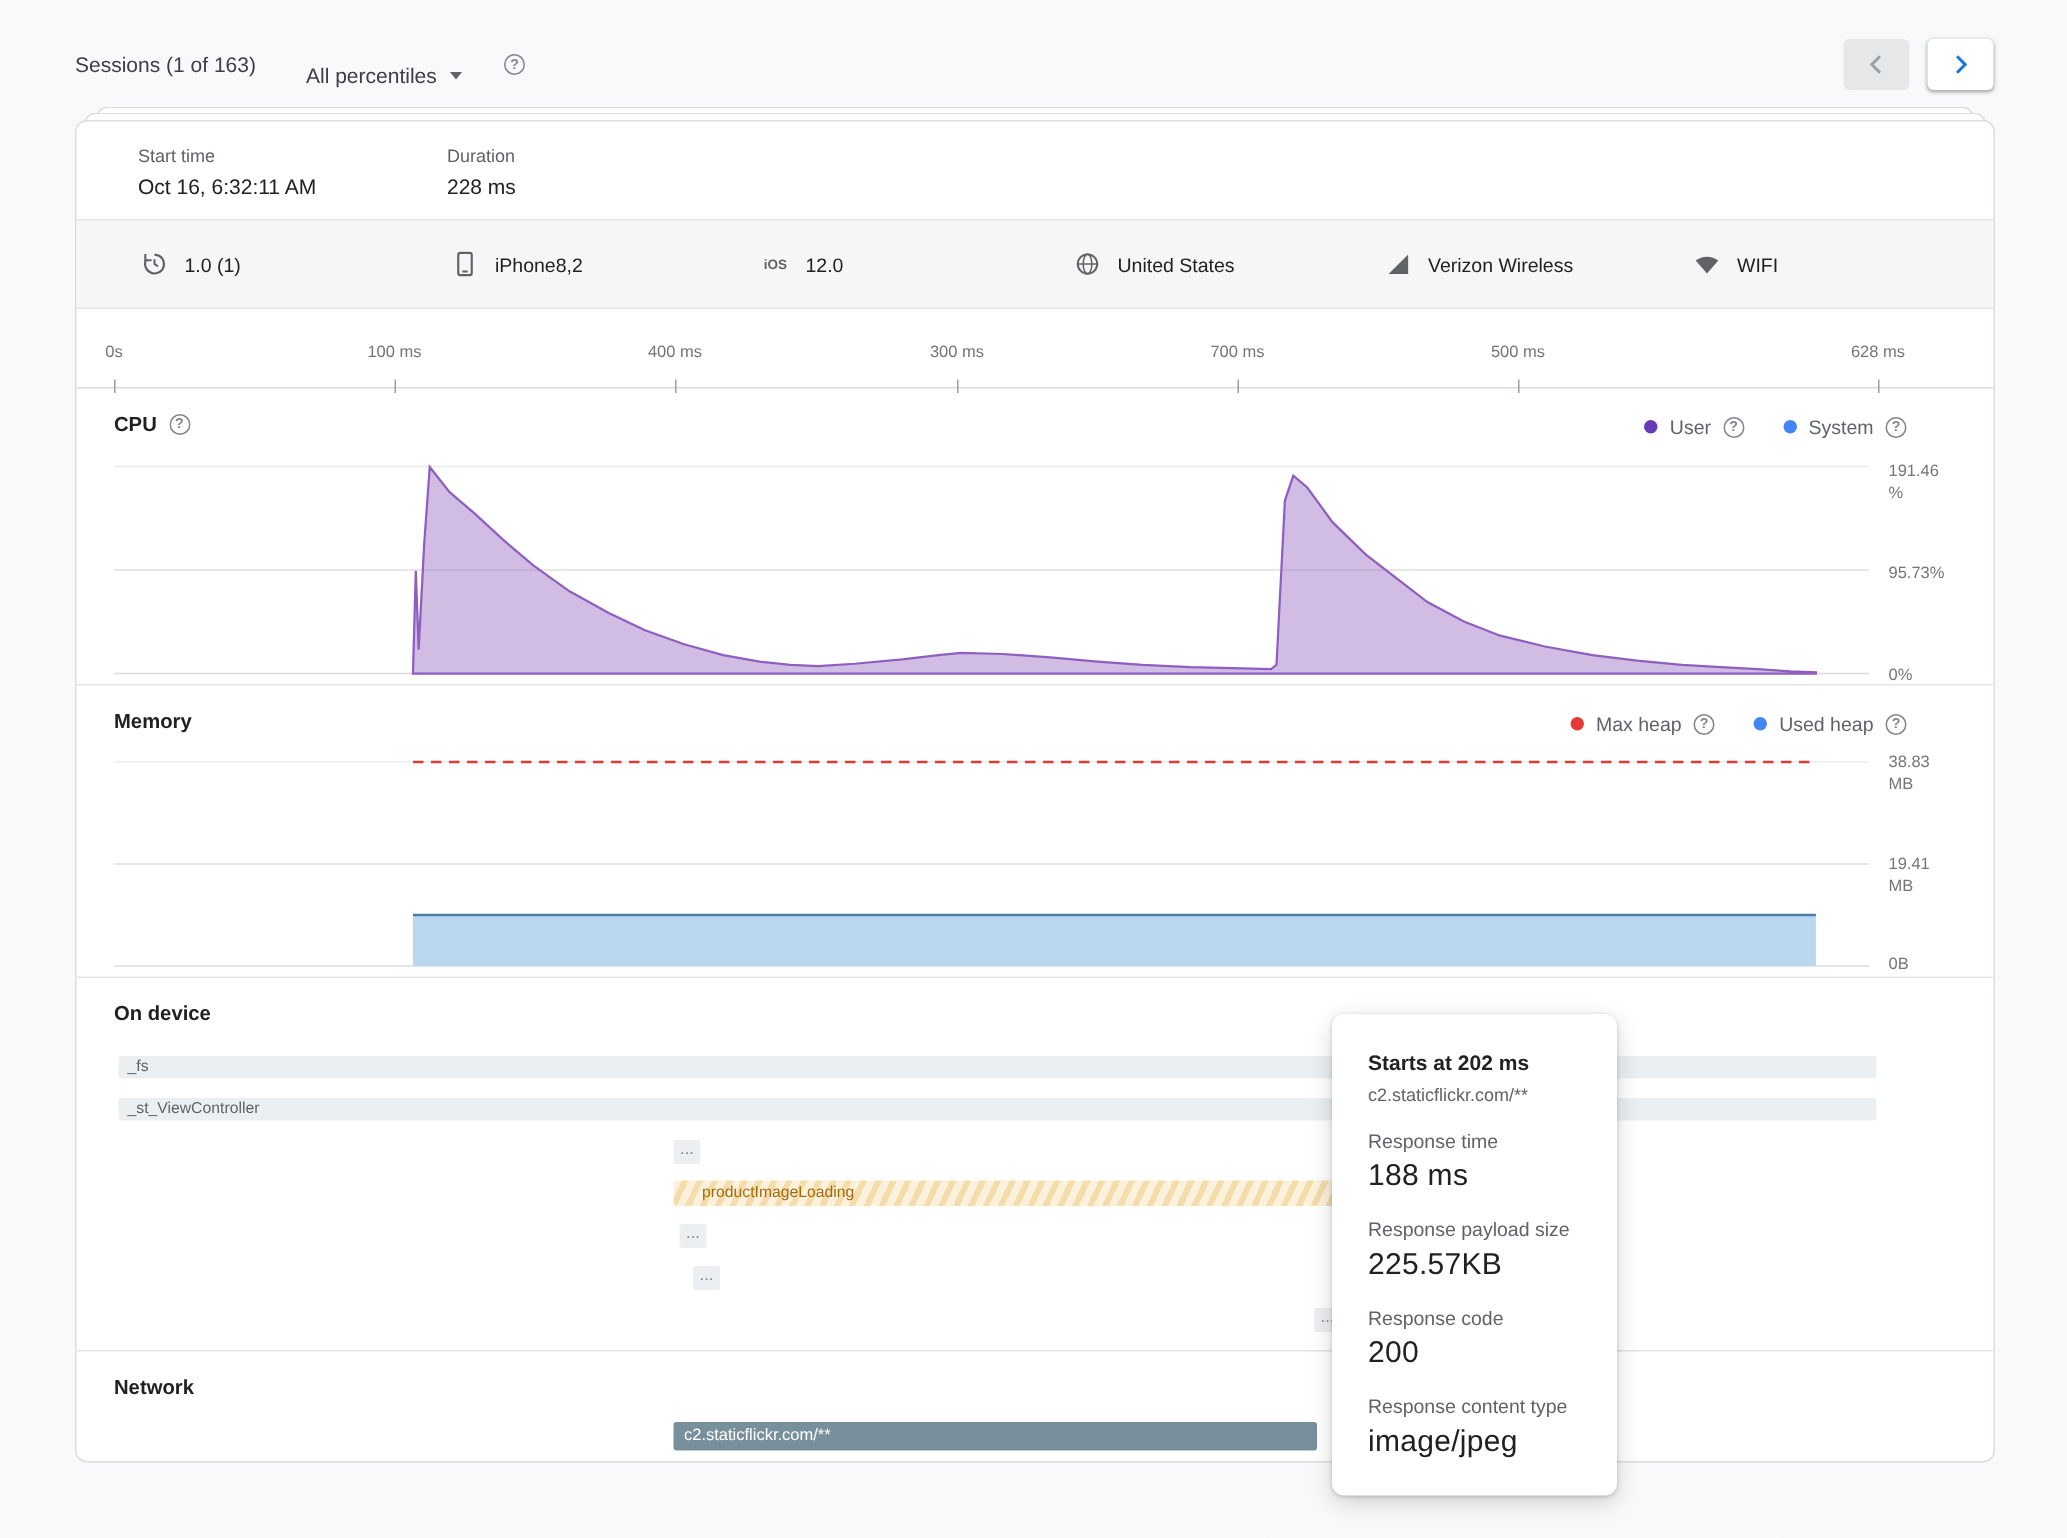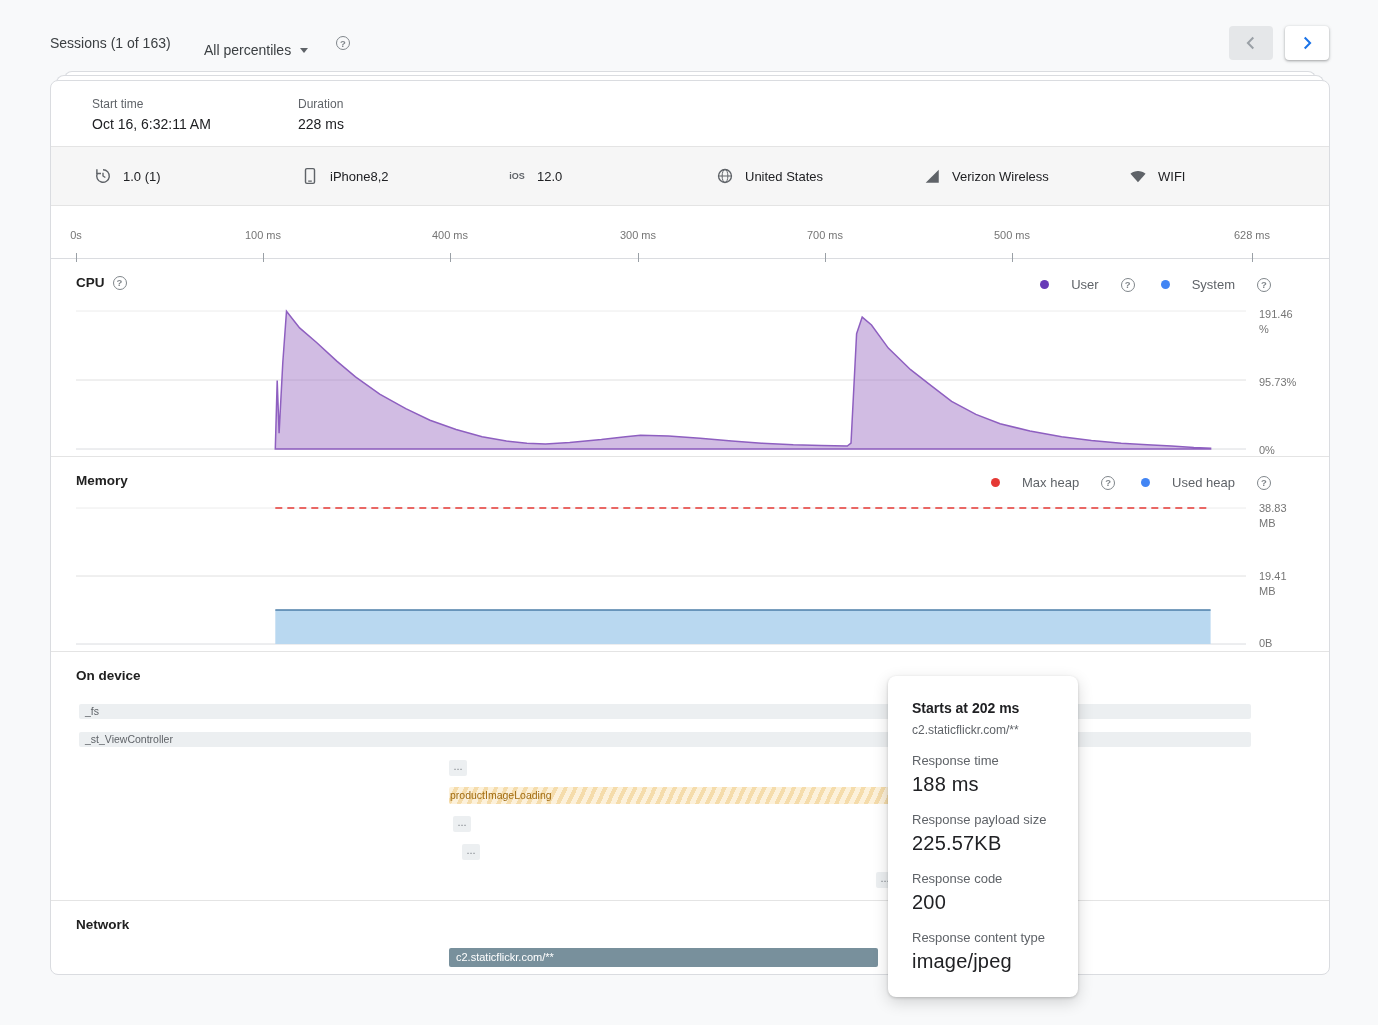--- a/index.html
+++ b/index.html
@@ -37,36 +37,36 @@
   .tick-label{position:absolute;top:23px;transform:translateX(-50%);font-size:11px;color:#757575;white-space:nowrap}
   .tick-mark{position:absolute;bottom:-4px;width:1px;height:9px;background:#9aa0a6;z-index:3}
   
   .section{position:absolute;left:0;right:0;border-bottom:1px solid #e4e4e4}
   .sec-cpu{top:178px;height:198px}
   .sec-mem{top:376px;height:195px}
   .sec-dev{top:571px;height:249px}
   .sec-net{top:820px;height:75px;border-bottom:none}
   .section-title{position:absolute;left:25px;top:16px;font-size:13.5px;font-weight:700;color:#212121;display:flex;align-items:center;gap:8px}
   .legend{position:absolute;right:58px;top:18px;display:flex;gap:26px;font-size:13px;color:#5f6368;align-items:center}
-  .legend-item{display:inline-flex;align-items:center;gap:22px}
+  .legend-item{display:inline-flex;align-items:center;gap:8px}
   .legend-dot{width:9px;height:9px;border-radius:50%;flex:none}
   .ylab{position:absolute;left:1208px;width:46px;font-size:11px;color:#757575;line-height:15px}
   .cy1{top:48px}.cy2{top:116px}.cy3{top:184px}
   .my1{top:44px}.my2{top:112px}.my3{top:179px}
   .chart-svg{position:absolute;left:25px}
   .cpu-svg{top:45px}
   .mem-svg{top:40px}
   
   .trace-row{position:absolute;left:28px;width:1172px;height:15px;background:#eceff1;border-radius:2px;font-size:10.5px;color:#5f6368;line-height:15px;padding-left:6px;cursor:pointer;white-space:nowrap;overflow:hidden}
   .tr1{top:52px}.tr2{top:80px}
   .chip{position:absolute;width:18px;height:16px;background:#eceff1;border-radius:2px;color:#80868b;font-size:11px;line-height:12px;text-align:center;cursor:pointer}
   .c1{left:398px;top:108px}.c2{left:402px;top:164px}.c3{left:411px;top:192px}.c4{left:825px;top:220px}
   .trace-custom{position:absolute;left:398px;top:135px;width:513px;height:17px;border-radius:2px;
     background:repeating-linear-gradient(115deg,#fcf1db 0px,#fcf1db 5px,#f5dcab 5px,#f5dcab 9px);
-    font-size:10.5px;color:#a06b10;line-height:17px;padding-left:1px;cursor:pointer;white-space:nowrap;overflow:hidden}
+    font-size:10.5px;color:#a06b10;line-height:17px;padding-left:19px;cursor:pointer;white-space:nowrap;overflow:hidden}
   
   .net-bar{position:absolute;left:398px;top:47px;width:429px;height:19px;background:#78909c;border-radius:2px;color:#fff;font-size:11px;line-height:19px;padding-left:7px;cursor:pointer;white-space:nowrap;overflow:hidden}
   
   .tooltip{position:absolute;left:888px;top:676px;width:190px;background:#fff;border-radius:8px;
     box-shadow:0 1px 3px rgba(0,0,0,.18),0 5px 16px rgba(0,0,0,.16);padding:24px;z-index:10}
   .tip-title{font-size:14px;font-weight:700;color:#202124;white-space:nowrap}
   .tip-url{font-size:12px;color:#5f6368;margin-top:7px;white-space:nowrap}
   .tip-group{margin-top:16px}
   .tip-label{font-size:13px;color:#5f6368;white-space:nowrap}
   .tip-value{font-size:20px;color:#202124;margin-top:5px;letter-spacing:.2px}

